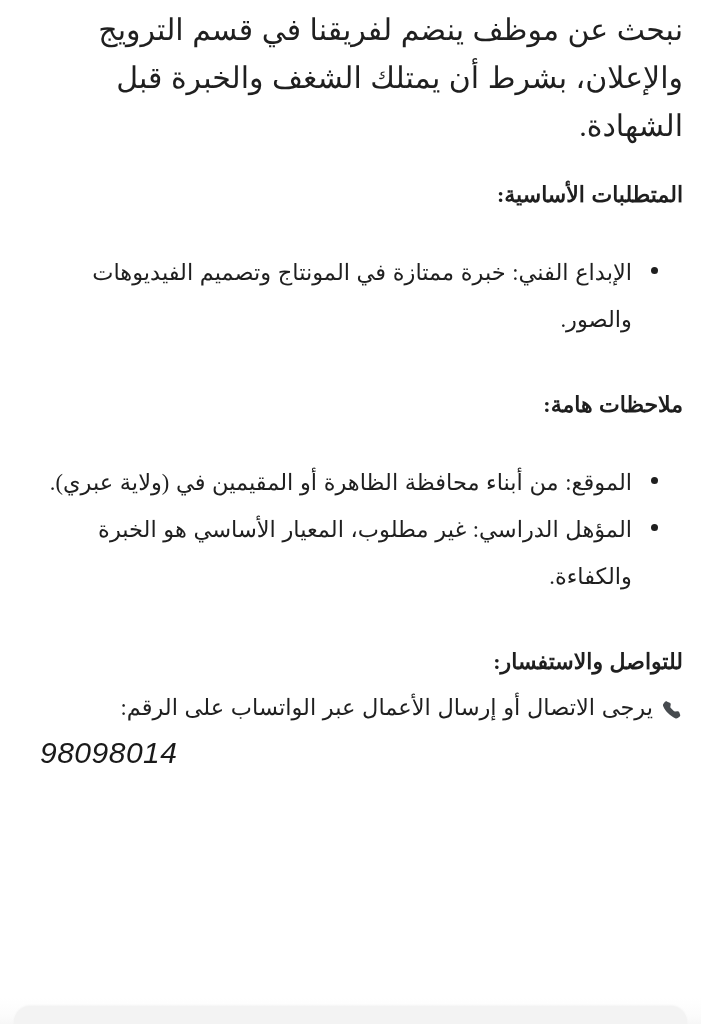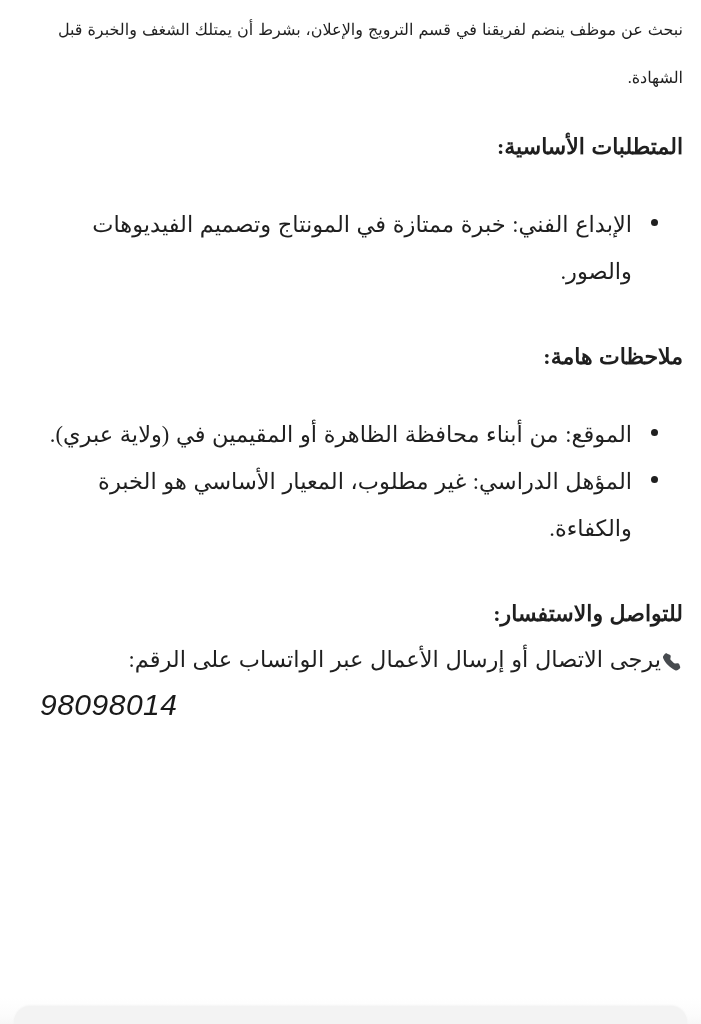--- a/index.html
+++ b/index.html
@@ -33,21 +33,21 @@
     right: 0;
     left: 0;
     padding: 6px 18px 0 18px;
     box-sizing: border-box;
     direction: rtl;
     text-align: right;
   }
 
   
   .intro {
-    font-size: 16px;
+    font-size: 30px;
     line-height: 48px;
     color: #1f1f1f;
     margin: 0;
     padding: 0 0 0 0;
     text-align: right;
     letter-spacing: 0;
     word-spacing: 1px;
   }
 
   
@@ -102,21 +102,21 @@
     font-size: 22.5px;
     line-height: 46px;
     color: #1f1f1f;
     margin: 0;
     text-align: right;
     word-spacing: 1px;
     display: flex;
     flex-direction: row;
     align-items: center;
     justify-content: flex-start;
-    gap: 0;
+    gap: 8px;
   }
 
   .phone-icon {
     display: inline-block;
     width: 22px;
     height: 22px;
     flex: 0 0 auto;
     line-height: 0;
     transform: translateY(2px);
   }

